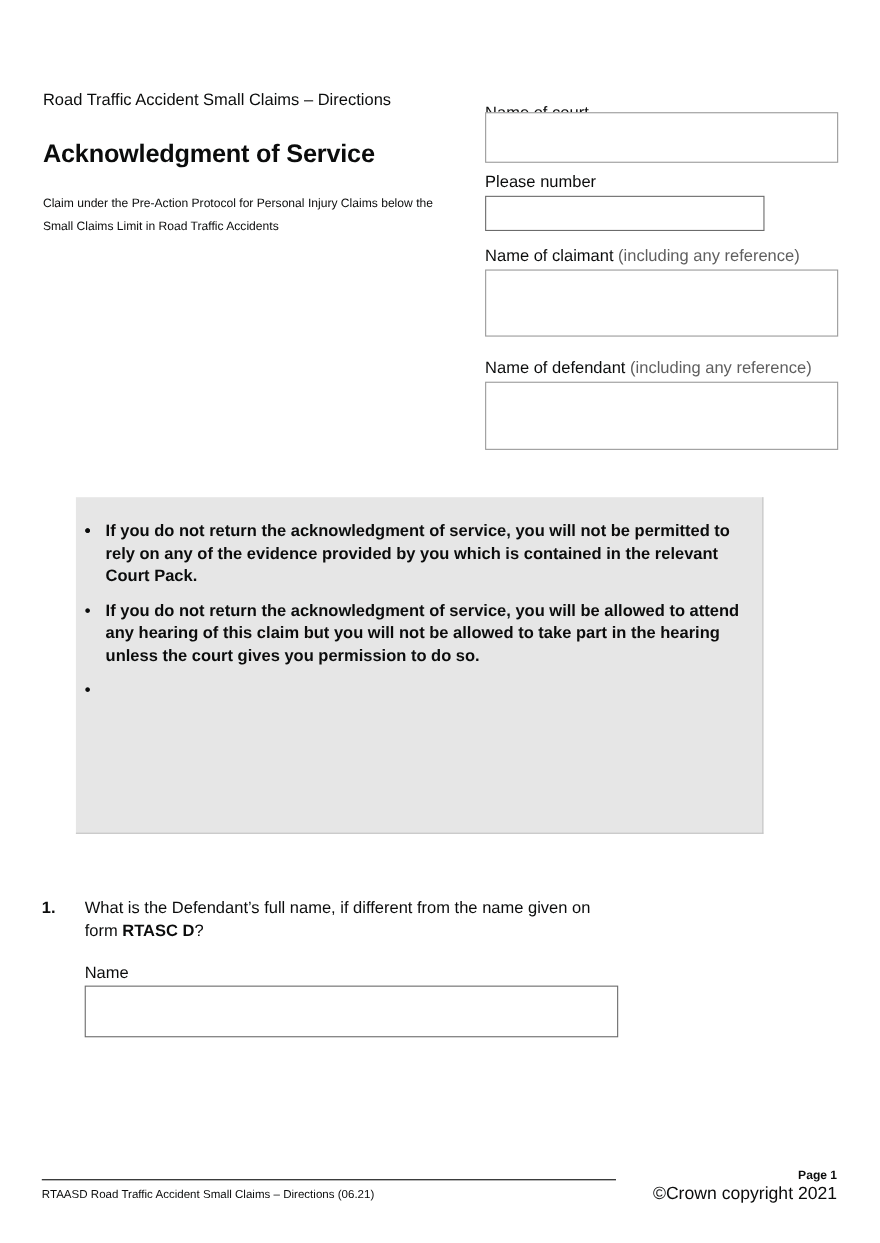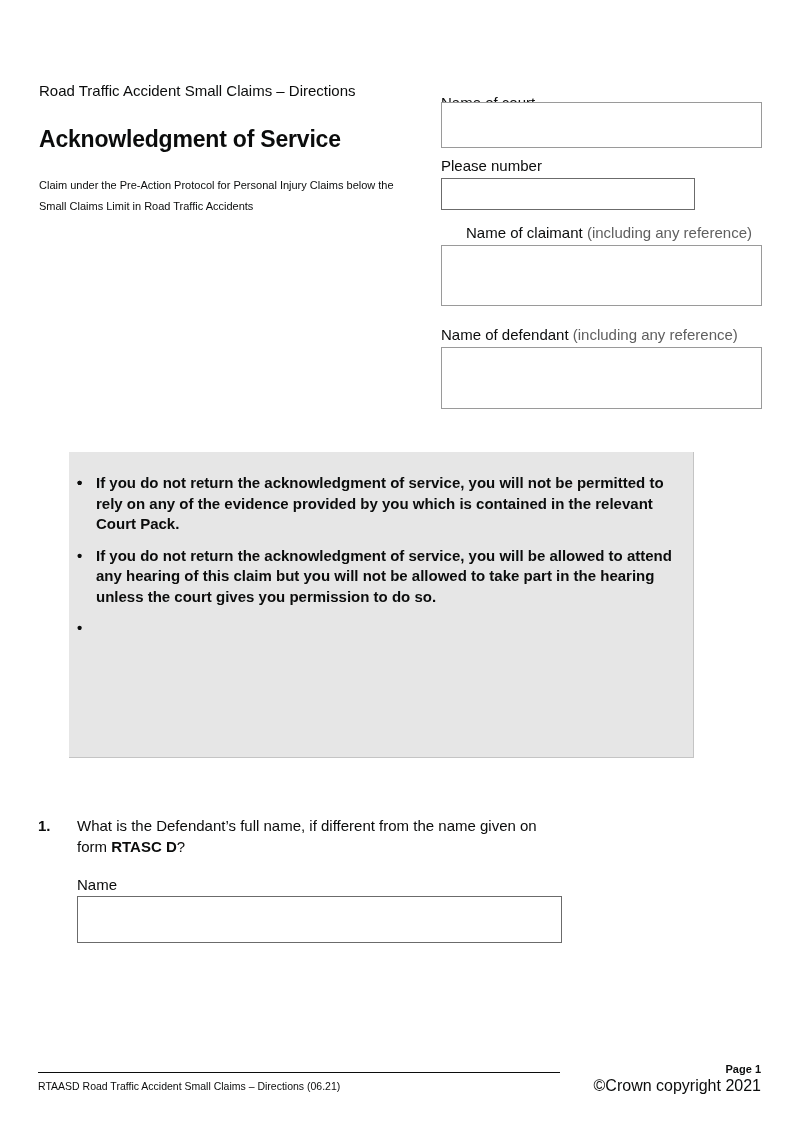--- a/index.html
+++ b/index.html
@@ -39,21 +39,21 @@
 <div class="abs subtitle">Road Traffic Accident Small Claims – Directions</div>
 <h1 class="abs title">Acknowledgment of Service</h1>
 <div class="abs desc">Claim under the Pre-Action Protocol for Personal Injury Claims below the Small Claims Limit in Road Traffic Accidents</div>
 
 <div class="abs label" style="left:441px; top:81px;margin-top:12px;">Name of court</div>
 <div class="abs field" style="left:441px; top:102px; width:321px; height:46px;"></div>
 
 <div class="abs label" style="left:441px; top:156px;">Please number</div>
 <div class="abs field dark" style="left:441px; top:178px; width:254px; height:32px;"></div>
 
-<div class="abs label" style="left:441px; top:223px;margin-left:25px;">
+<div class="abs label" style="left:441px; top:223px;">
   <span>Name of claimant</span>
   <span class="muted">(including any reference)</span>
 </div>
 <div class="abs field" style="left:441px; top:245px; width:321px; height:61px;"></div>
 
 <div class="abs label" style="left:441px; top:325px;">
   <span>Name of defendant</span>
   <span class="muted">(including any reference)</span>
 </div>
 <div class="abs field" style="left:441px; top:347px; width:321px; height:62px;"></div>

